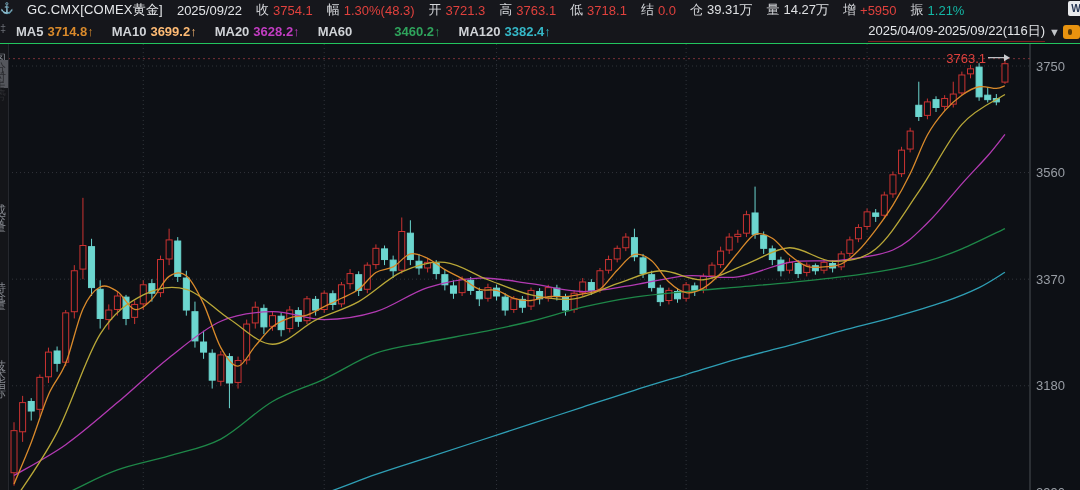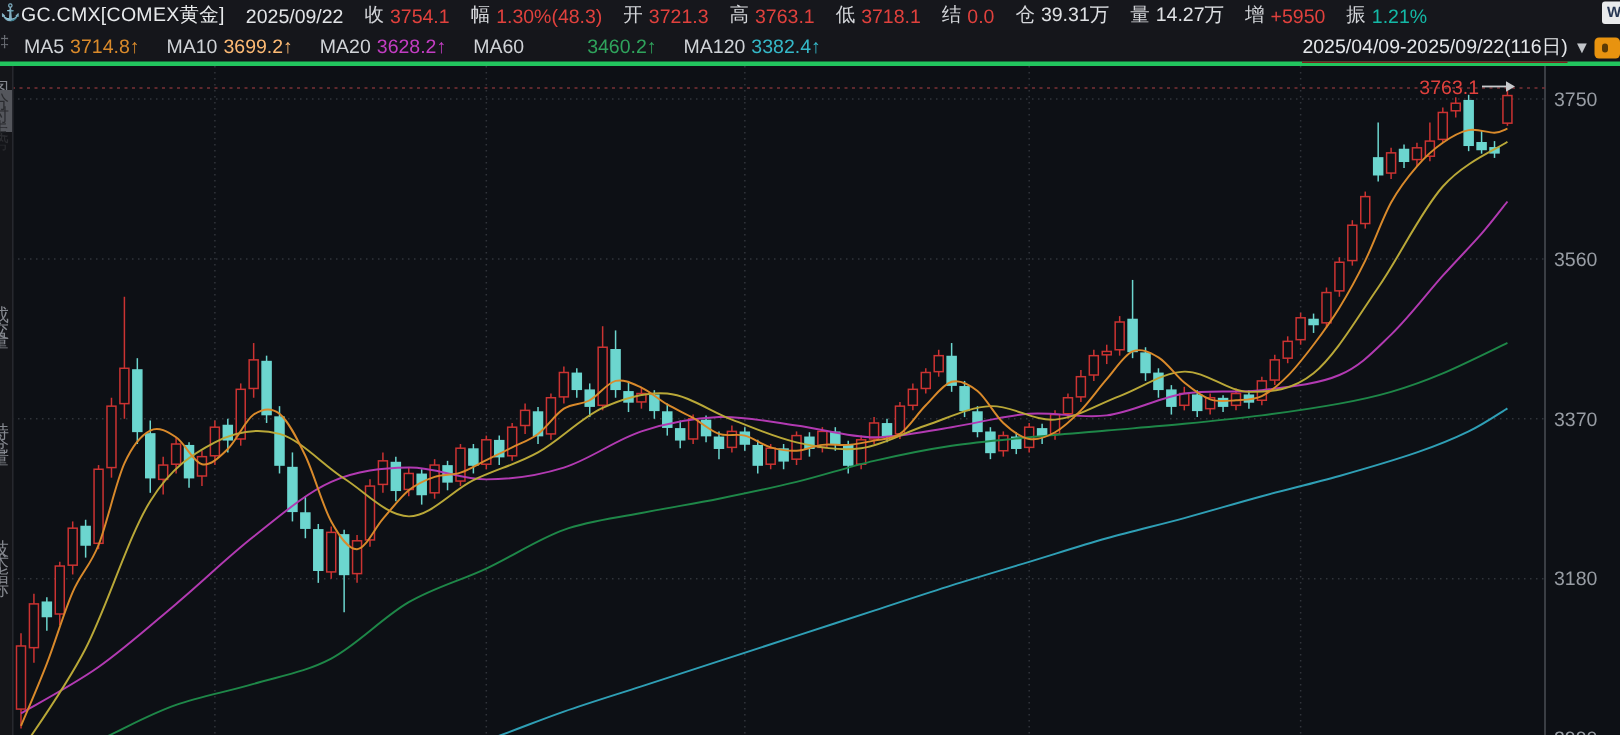--- a/index.html
+++ b/index.html
@@ -1,24 +1,24 @@
 <!DOCTYPE html>
 <html><head>
 <meta charset="utf-8">
 <style>
   html,body{margin:0;padding:0;background:#000;}
   .app{position:relative;width:1080px;height:490px;background:#0d1015;overflow:hidden;
        font-family:"Liberation Sans",sans-serif;-webkit-font-smoothing:antialiased;}
   
   .hrow1{position:absolute;top:0;left:0;width:1080px;height:20px;background:#16171c;
-         display:flex;align-items:center;gap:14px;padding-left:14px;box-sizing:border-box;
+         display:flex;align-items:center;gap:14px;padding-left:27px;box-sizing:border-box;
          font-size:13px;white-space:nowrap;}
   .hrow2{position:absolute;top:20px;left:0;width:1080px;height:24px;background:#15161b;
          display:flex;align-items:center;gap:18px;padding-left:16px;box-sizing:border-box;
-         font-size:13px;white-space:nowrap;border-bottom:3px solid #22c55e;}
+         font-size:13px;white-space:nowrap;border-bottom:1px solid #22c55e;font-weight:bold;}
   .sym{color:#e8eaec;letter-spacing:.2px;}
   .hdate{color:#e2e4e7;}
   .fld{display:inline-flex;gap:4px;align-items:center;}
   .fld .lab{color:#d4d6da;}
   .ma-item{display:inline-flex;gap:4px;align-items:center;}
   .ma-item .lab{color:#d0d3d7;}
   .range-wrap{position:absolute;top:22px;right:20px;display:flex;align-items:center;gap:4px;}
   .range-label{color:#e4e6e9;font-size:13px;border-bottom:1px solid #7f1d1d;padding-bottom:1px;}
   .range-caret{color:#c2c5c9;font-size:11px;}
   .edge-glyph{position:absolute;left:0;width:14px;color:#6a6d74;font-size:11px;overflow:hidden;}

